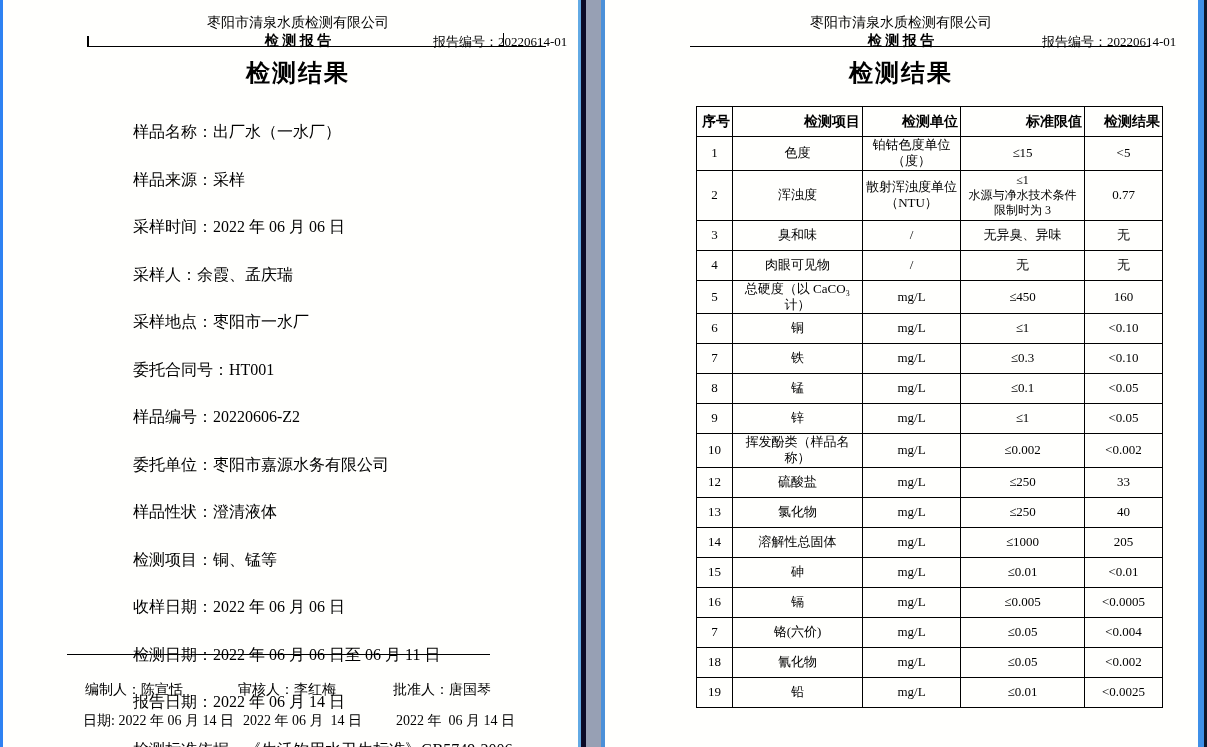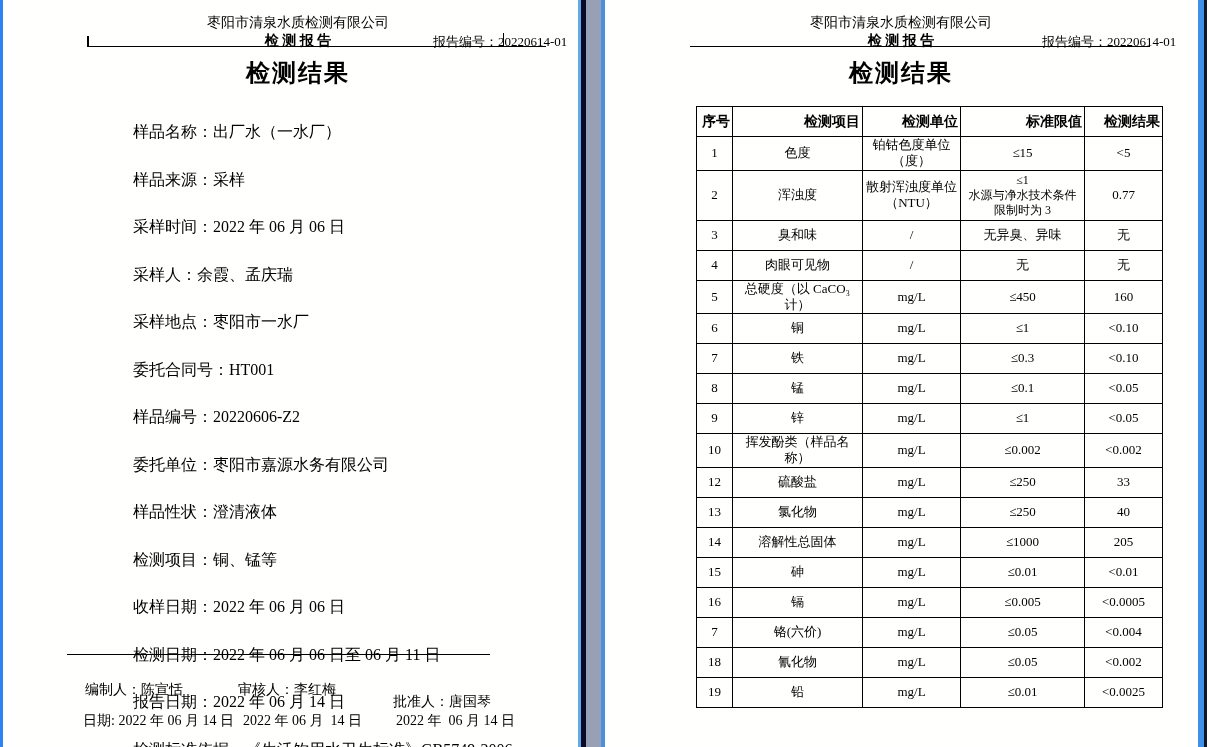--- a/index.html
+++ b/index.html
@@ -16,21 +16,21 @@
   .hdr-report{font-size:14px;font-weight:bold;text-align:center;white-space:pre;}
   .hdr-no{font-size:13px;white-space:pre;}
   .hdr-rule{border-bottom:1.5px solid #000;height:0;}
   .doc-title{font-size:24px;font-weight:bold;text-align:center;letter-spacing:2px;}
 
   
   #fields .line{height:31.5px;line-height:31.5px;font-size:16px;white-space:pre;margin-top:16px;}
 
   
   #names span,#dates span{position:absolute;top:0;font-size:14px;white-space:pre;}
-  #names span:nth-child(1){left:82px;}  #names span:nth-child(2){left:235px;}  #names span:nth-child(3){left:390px;margin-top:12px;}
+  #names span:nth-child(1){left:82px;}  #names span:nth-child(2){left:235px;}  #names span:nth-child(3){left:390px;}
   #dates span:nth-child(1){left:80px;}  #dates span:nth-child(2){left:240px;}  #dates span:nth-child(3){left:393px;}
 
   
   table.results{border-collapse:collapse;table-layout:fixed;width:466px;
                 font-family:"Liberation Serif","DejaVu Serif",serif;}
   table.results th,table.results td{border:1px solid #000;text-align:center;vertical-align:middle;
                 padding:0 2px;white-space:pre-line;line-height:1.25;}
   table.results th{font-size:14px;font-weight:bold;height:29px;text-align:right;}
   table.results td{font-size:13px;}
   table.results col.c1{width:36px;} table.results col.c2{width:130px;}

